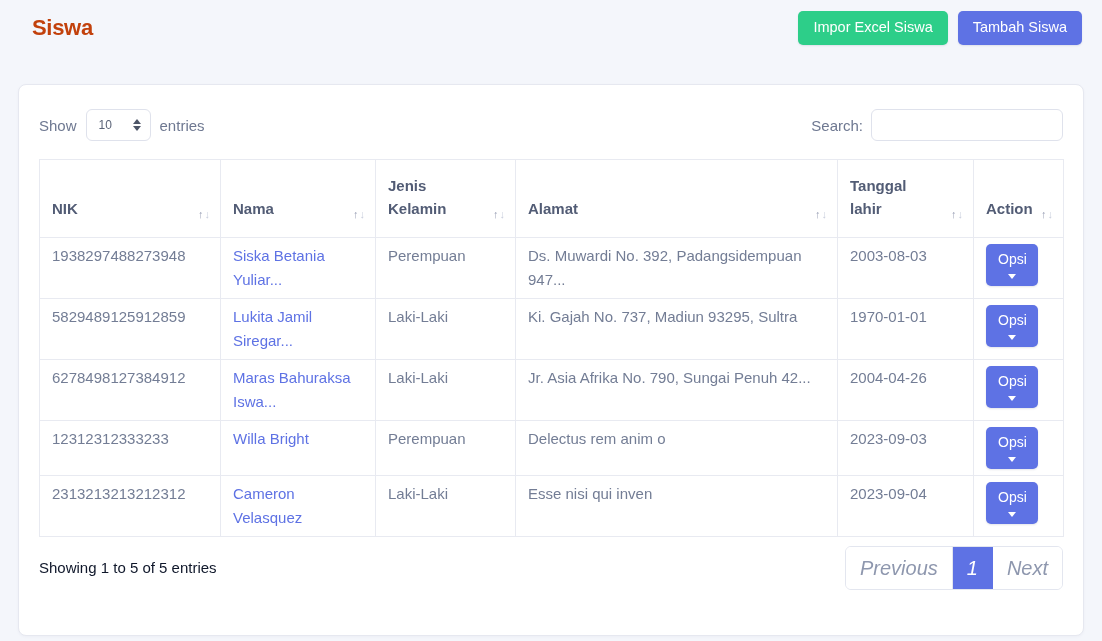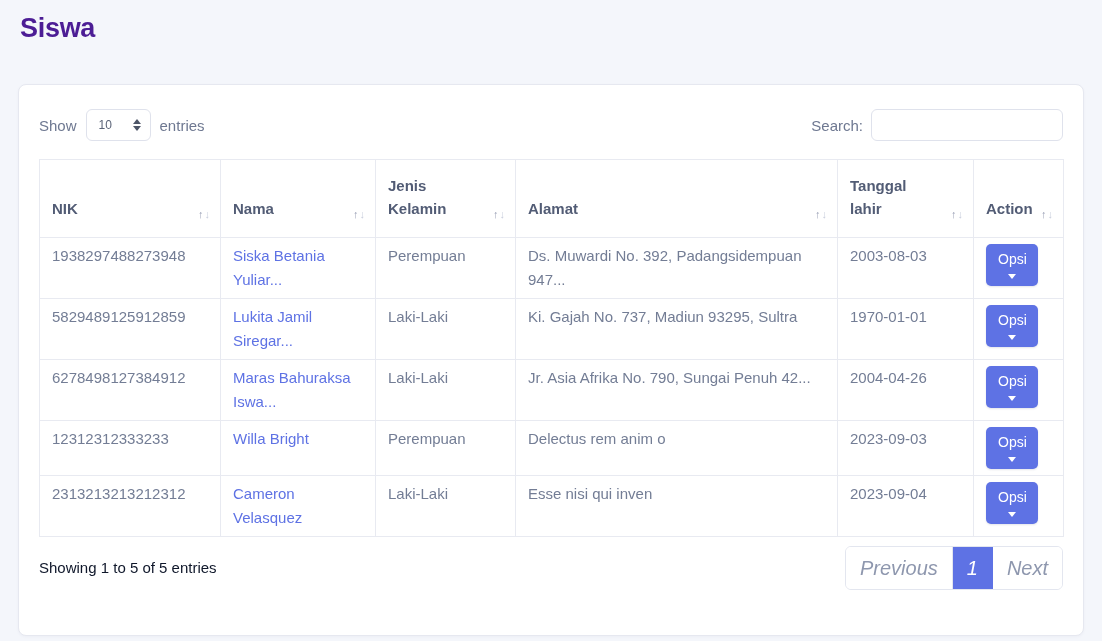--- a/index.html
+++ b/index.html
@@ -24,26 +24,26 @@
 
   
   .topbar {
     display: flex;
     align-items: center;
     justify-content: space-between;
     padding: 8px 20px 10px 20px;
     height: 58px;
   }
   .page-title {
-    font-size: 27px;
+    font-size: 22px;
     font-weight: bold;
-    color: #4c1d95;
+    color: #c2410c;
     letter-spacing: -0.3px;
     line-height: 1;
-    margin: 0;
+    margin: 12px;
   }
   .topbar-actions {
     display: flex;
     align-items: center;
     gap: 10px;
   }
   .btn {
     border: none;
     border-radius: 5px;
     font-family: "Liberation Sans", sans-serif;
@@ -266,20 +266,24 @@
     border-right-color: #5e72e4;
   }
 </style>
 </head>
 <body>
 
 <div class="page">
 
   <div class="topbar">
     <h1 class="page-title">Siswa</h1>
+    <div class="topbar-actions">
+      <button class="btn btn-success">Impor Excel Siswa</button>
+      <button class="btn btn-primary">Tambah Siswa</button>
+    </div>
   </div>
 
   <div class="card">
 
     <div class="controls">
       <div class="length-ctl">
         <span>Show</span>
         <span class="select-wrap">
           <select class="entries-select">
             <option selected="">10</option>

